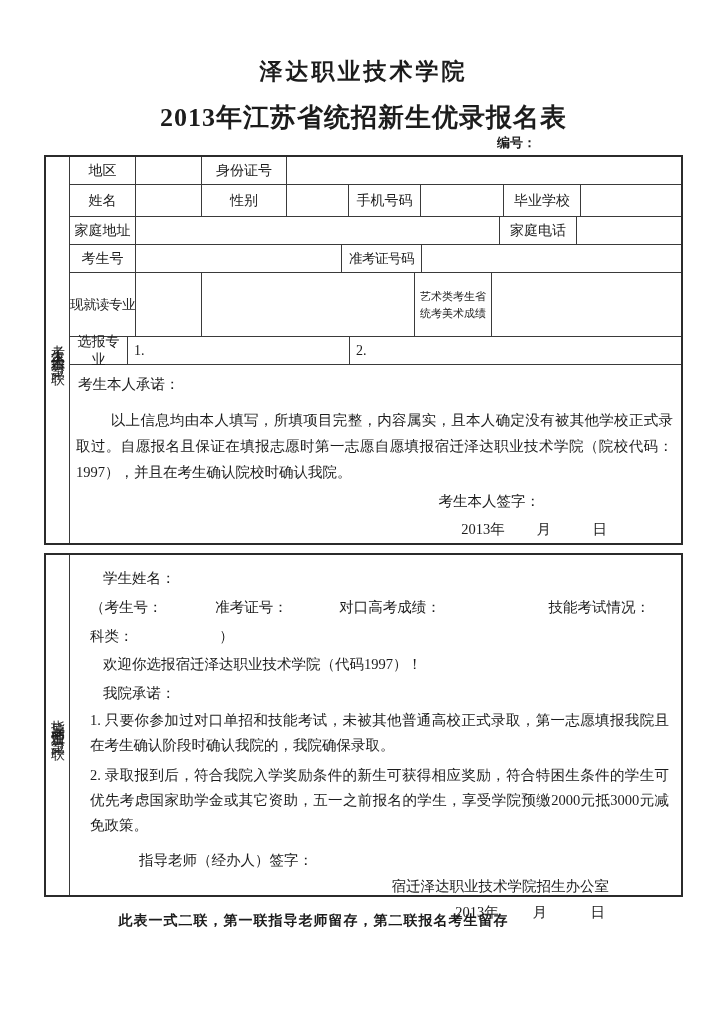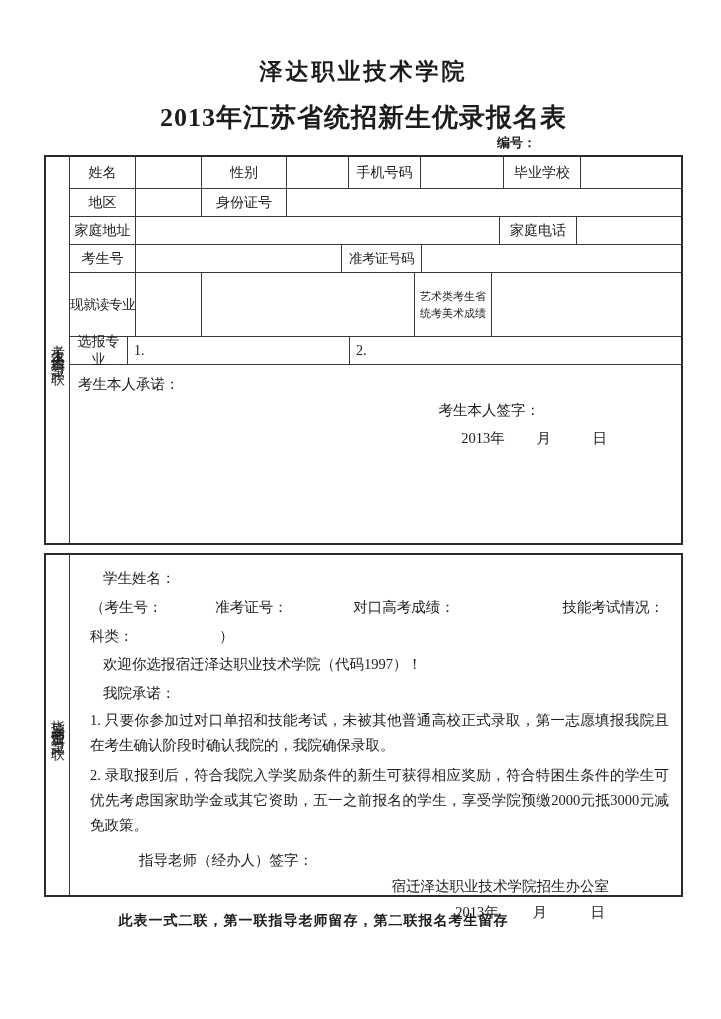--- a/index.html
+++ b/index.html
@@ -76,21 +76,21 @@
   .date-line .d { margin-left:38px; }
 
   
   .sec2 { flex:1; padding:14px 10px 0 5px; font-size:14.5px; min-width:0; }
   .l-indent { padding-left:13px; }
   .ln { line-height:19px; }
   .mt10 { margin-top:10px; }
   .mt9 { margin-top:9px; }
   .paren-line span { display:inline-block; }
   .paren-line .p2 { margin-left:49px; }
-  .paren-line .p3 { margin-left:62px; }
+  .paren-line .p3 { margin-left:48px; }
   .paren-line .p4 { margin-left:104px; }
   .cat-line .close { margin-left:82px; }
   .item { margin-top:5px; line-height:25px; text-align:justify; padding-right:2px; }
   .teacher-sign { margin-top:13px; padding-left:49px; }
   .office-line { margin-top:7px; text-align:right; padding-right:62px; }
   .date-line2 { margin-top:7px; text-align:right; padding-right:66px; }
   .date-line2 .m { margin-left:30px; }
   .date-line2 .d { margin-left:40px; }
 
   .footer {
@@ -106,39 +106,39 @@
   <div class="school-title">泽达职业技术学院</div>
   <div class="form-title">2013年江苏省统招新生优录报名表</div>
   <div class="serial">编号：</div>
 
   <div class="box box1">
     <div class="writer-col">
       <span class="vert">考生本人填写（第一联）</span>
     </div>
     <div class="box-content">
 
+      <div class="trow r-std">
+        <div class="tc w68">地区</div>
+        <div class="tc w66"></div>
+        <div class="tc w85">身份证号</div>
+        <div class="tc last"></div>
+      </div>
+
       <div class="trow r-first">
         <div class="tc w68">姓名</div>
         <div class="tc w66"></div>
         <div class="tc w85">性别</div>
         <div class="tc w62"></div>
         <div class="tc w72">手机号码</div>
         <div class="tc w83"></div>
         <div class="tc w77">毕业学校</div>
         <div class="tc last"></div>
       </div>
 
       <div class="trow r-std">
-        <div class="tc w68">地区</div>
-        <div class="tc w66"></div>
-        <div class="tc w85">身份证号</div>
-        <div class="tc last"></div>
-      </div>
-
-      <div class="trow r-std">
         <div class="tc w68">家庭地址</div>
         <div class="tc w368"></div>
         <div class="tc w77">家庭电话</div>
         <div class="tc last"></div>
       </div>
 
       <div class="trow r-std">
         <div class="tc w68">考生号</div>
         <div class="tc w208"></div>
         <div class="tc w80 tight">准考证号码</div>
@@ -154,20 +154,21 @@
       </div>
 
       <div class="trow r-std">
         <div class="tc w56">选报专业</div>
         <div class="tc w224 left">1.</div>
         <div class="tc last left">2.</div>
       </div>
 
       <div class="promise">
         <div class="promise-heading">考生本人承诺：</div>
+        <div class="promise-body">以上信息均由本人填写，所填项目完整，内容属实，且本人确定没有被其他学校正式录取过。自愿报名且保证在填报志愿时第一志愿自愿填报宿迁泽达职业技术学院（院校代码：1997），并且在考生确认院校时确认我院。</div>
         <div class="sign-line">考生本人签字：</div>
         <div class="date-line">
           <span>2013年</span>
           <span class="m">月</span>
           <span class="d">日</span>
         </div>
       </div>
 
     </div>
   </div>

